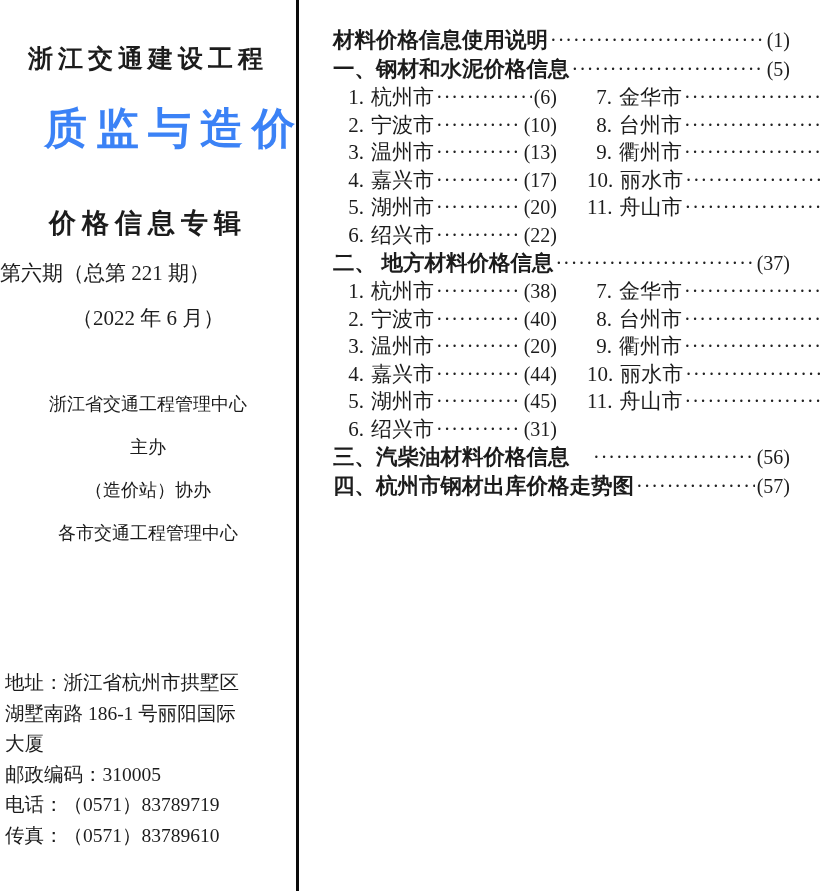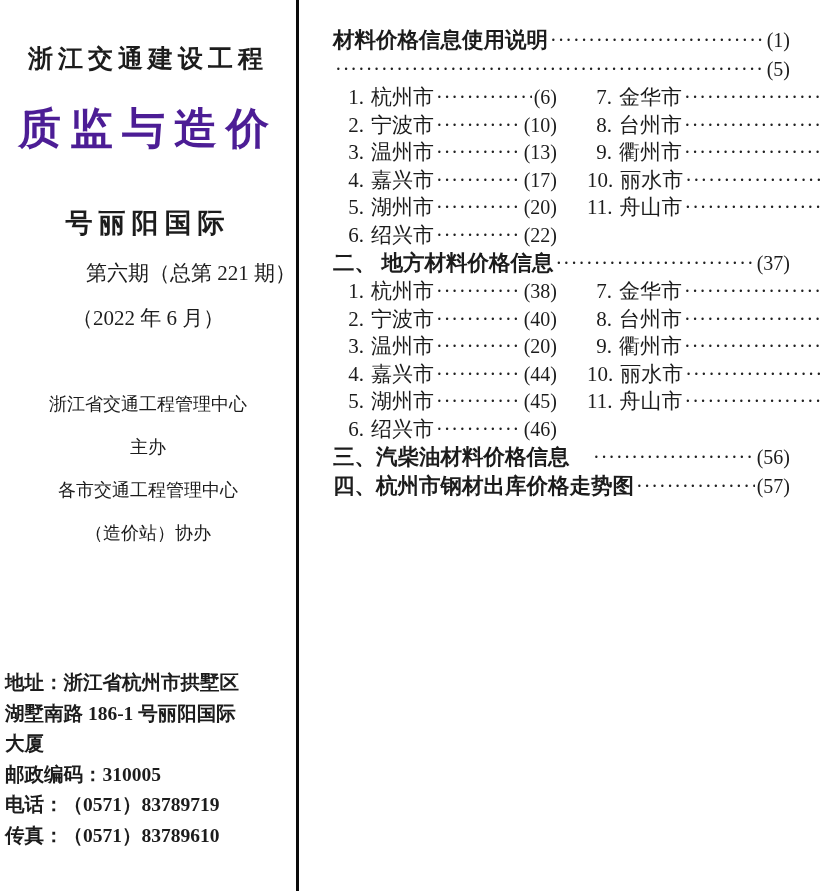--- a/index.html
+++ b/index.html
@@ -23,30 +23,30 @@
   }
   .main-title{
     position:absolute;top:100px;left:0;width:100%;text-align:center;
     font-size:43px;font-weight:bold;letter-spacing:9px;
   }
   .subtitle{
     position:absolute;top:205px;left:0;width:100%;text-align:center;
     font-size:27px;font-weight:bold;letter-spacing:6px;
   }
   .issue-line{
-    position:absolute;top:259px;left:0;width:100%;text-align:right;font-size:21px;
+    position:absolute;top:259px;left:0;width:100%;text-align:left;font-size:21px;
   }
   .date-line{
     position:absolute;top:304px;left:0;width:100%;text-align:center;font-size:21px;
   }
   .organizers{position:absolute;top:394px;left:0;width:100%;text-align:center;}
   .org-line{font-size:18px;line-height:21px;margin-bottom:22px;}
   .contact{
     position:absolute;top:668px;left:5px;width:288px;
-    font-size:19.5px;line-height:30.5px;text-align:left;font-weight:bold;
+    font-size:19.5px;line-height:30.5px;text-align:left;
   }
   
   .right-col{position:absolute;left:299px;top:0;width:525px;height:100%;}
   .toc-title{
     margin-top:26px;text-align:center;
     font-size:40px;font-weight:bold;letter-spacing:4px;
   }
   .toc-list{margin:26px 16px 0 34px;}
   .toc-head{
     display:flex;align-items:flex-start;
@@ -70,29 +70,29 @@
   .c2 .no{flex-basis:32px;}
   .nm{white-space:nowrap;}
 </style>
 </head>
 <body>
 
 <div class="page" style="background: rgb(255, 255, 255); color: rgb(28, 28, 28);">
 
   <div class="left-col">
     <div class="series-title">浙江交通建设工程</div>
-    <div class="main-title" style="color: #4c1d95;">质监与造价</div>
-    <div class="subtitle">号丽阳国际</div>
+    <div class="main-title" style="color: #3b82f6; margin-left: 26px;">质监与造价</div>
+    <div class="subtitle">价格信息专辑</div>
     <div class="issue-line">第六期（总第 221 期）</div>
     <div class="date-line">（2022 年 6 月）</div>
     <div class="organizers" id="organizers">
         <div class="org-line">浙江省交通工程管理中心</div>
         <div class="org-line">主办</div>
+        <div class="org-line">（造价站）协办</div>
         <div class="org-line">各市交通工程管理中心</div>
-        <div class="org-line">（造价站）协办</div>
       </div>
     <div class="contact" id="contact">
         <div class="contact-line">地址：浙江省杭州市拱墅区</div>
         <div class="contact-line">湖墅南路 186-1 号丽阳国际</div>
         <div class="contact-line">大厦</div>
         <div class="contact-line">邮政编码：310005</div>
         <div class="contact-line">电话：（0571）83789719</div>
         <div class="contact-line">传真：（0571）83789610</div>
       </div>
   </div>
@@ -100,20 +100,21 @@
   <div class="divider" style="background: rgb(10, 10, 10);"></div>
 
   <div class="right-col">
     <div class="toc-list" id="toc-list">
         <div class="toc-head">
           <span class="hlabel">材料价格信息使用说明</span>
           <span class="leader">······································································</span>
           <span class="pg">(1)</span>
         </div>
         <div class="toc-head">
+          <span class="hlabel">一、钢材和水泥价格信息</span>
           <span class="leader">······································································</span>
           <span class="pg">(5)</span>
         </div>
         <div class="cities">
           <div class="ccol c1">
             <div class="city-row">
               <span class="no">1.</span>
               <span class="nm">杭州市</span>
               <span class="leader">······································································</span>
               <span class="pg">(6)</span>
@@ -211,21 +212,21 @@
             <div class="city-row">
               <span class="no">5.</span>
               <span class="nm">湖州市</span>
               <span class="leader">······································································</span>
               <span class="pg">(45)</span>
             </div>
             <div class="city-row">
               <span class="no">6.</span>
               <span class="nm">绍兴市</span>
               <span class="leader">······································································</span>
-              <span class="pg">(46)</span>
+              <span class="pg">(31)</span>
             </div>
           </div>
           <div class="ccol c2">
             <div class="city-row">
               <span class="no">7.</span>
               <span class="nm">金华市</span>
               <span class="leader">······································································</span>
             </div>
             <div class="city-row">
               <span class="no">8.</span>

